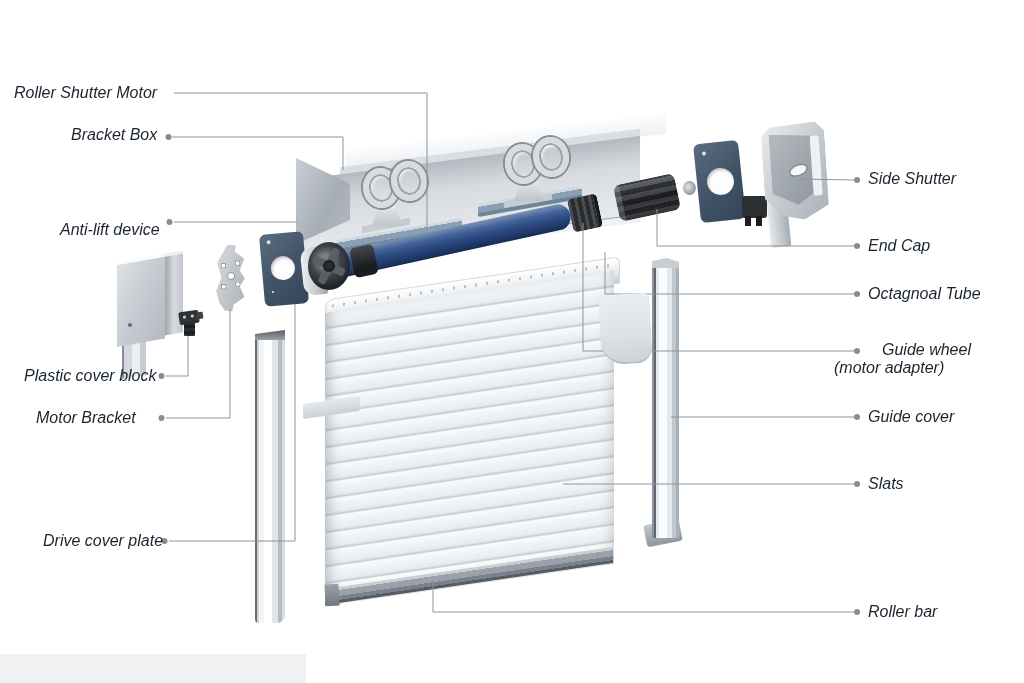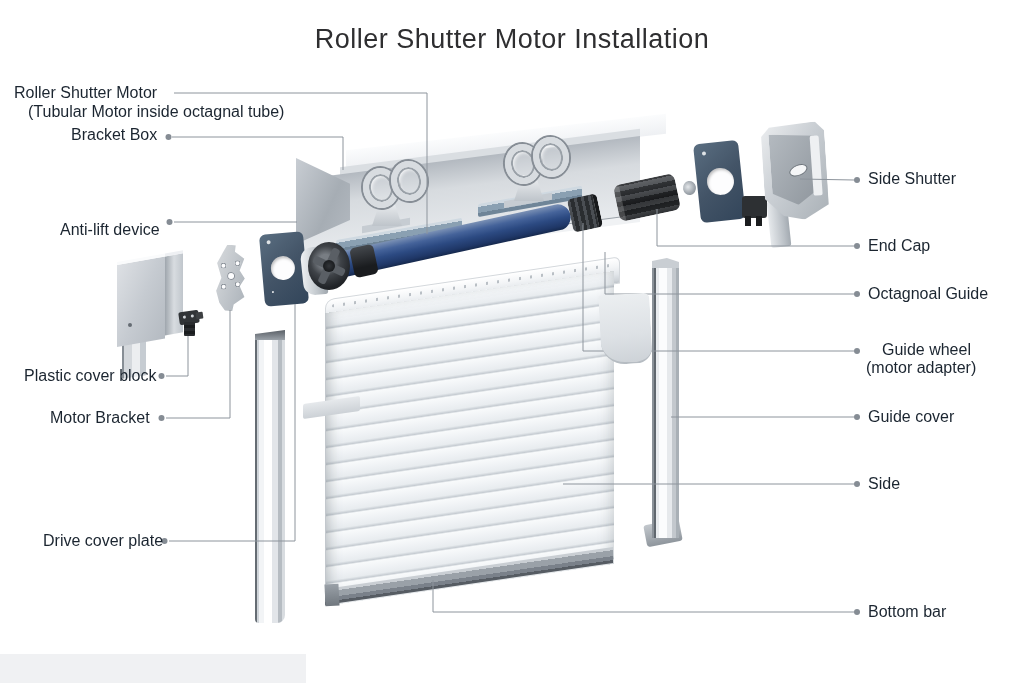--- a/index.html
+++ b/index.html
@@ -1,21 +1,21 @@
 <!DOCTYPE html>
 <html><head>
 <meta charset="utf-8">
 <style>
   html,body{margin:0;padding:0;background:#fff;}
   #stage{position:relative;width:1024px;height:683px;background:#ffffff;overflow:hidden;
          font-family:"Liberation Sans", sans-serif;}
   .p{position:absolute;}
   
   #title{left:0;right:0;top:24px;text-align:center;font-size:27px;letter-spacing:.5px;color:#2e2e30;}
-  .lbl{font-size:16px;color:#1b2530;white-space:nowrap;z-index:60;}
+  .lbl{font-size:16px;color:#1b2530;white-space:nowrap;z-index:60;font-style:italic;}
   #lid-top{left:346px;top:132px;width:320px;height:20px;transform:skewY(-6.5deg);
            background:linear-gradient(180deg,#fbfcfd,#eef0f3);z-index:5;}
   #lid-front{left:340px;top:148px;width:300px;height:9px;transform:skewY(-7.3deg);
              background:#dadee2;border-bottom:1px solid #b0b6bc;z-index:5;}
   #box-back{left:296px;top:158px;width:344px;height:80px;transform:skewY(-7.3deg);
             background:linear-gradient(180deg,#b3b9c0,#d7dbdf 35%,#e8ebee);z-index:5;}
   #box-wall{left:296px;top:158px;width:54px;height:86px;
             clip-path:polygon(0 0,100% 30%,100% 72%,0 100%);
             background:linear-gradient(115deg,#c8cdd3 0%,#a6adb4 60%,#b4bac1);z-index:6;}
   #box-lip{left:296px;top:236px;width:344px;height:7px;transform:skewY(-7.3deg);
@@ -146,21 +146,20 @@
   #leaders polyline{fill:none;stroke:#8d949c;stroke-width:1;}
   #leaders circle{fill:#858c94;}
 </style>
 </head>
 <body>
 
 <div id="stage">
 
   <div class="p" id="bg-band"></div>
 
-  <div class="p" id="title">Roller Shutter Motor Installation</div>
 
   <div class="p" id="lid-top"></div>
   <div class="p" id="lid-front"></div>
   <div class="p" id="box-back"></div>
   <div class="p" id="box-wall"></div>
   <div class="p" id="box-lip"></div>
 
   <div class="p strip" id="strip-l"></div>
   <div class="p strip" id="strip-r"></div>
   <div class="p base" id="base-l"></div>
@@ -271,28 +270,27 @@
         <circle cx="857" cy="484" r="3"></circle>
         <polyline points="563,484 854,484"></polyline>
       </g>
     <g>
         <circle cx="857" cy="612" r="3"></circle>
         <polyline points="433,580 433,612 854,612"></polyline>
       </g>
   </svg>
 
   <div class="p lbl" style="left:14px;top:84px">Roller Shutter Motor</div>
-  <div class="p lbl" style="left:28px;top:103px">(Tubular Motor inside octagnal tube)</div>
   <div class="p lbl" style="left:71px;top:126px">Bracket Box</div>
   <div class="p lbl" style="left:60px;top:221px">Anti-lift device</div>
   <div class="p lbl" style="left:24px;top:367px">Plastic cover block</div>
-  <div class="p lbl" style="left:50px;top:409px">Motor Bracket</div>
+  <div class="p lbl" style="left:36px;top:409px">Motor Bracket</div>
   <div class="p lbl" style="left:43px;top:532px">Drive cover plate</div>
   <div class="p lbl" style="left:868px;top:170px">Side Shutter</div>
   <div class="p lbl" style="left:868px;top:237px">End Cap</div>
-  <div class="p lbl" style="left:868px;top:285px">Octagnoal Guide</div>
+  <div class="p lbl" style="left:868px;top:285px">Octagnoal Tube</div>
   <div class="p lbl" style="left:882px;top:341px">Guide wheel</div>
-  <div class="p lbl" style="left:866px;top:359px">(motor adapter)</div>
+  <div class="p lbl" style="left:834px;top:359px">(motor adapter)</div>
   <div class="p lbl" style="left:868px;top:408px">Guide cover</div>
-  <div class="p lbl" style="left:868px;top:475px">Side</div>
-  <div class="p lbl" style="left:868px;top:603px">Bottom bar</div>
+  <div class="p lbl" style="left:868px;top:475px">Slats</div>
+  <div class="p lbl" style="left:868px;top:603px">Roller bar</div>
 
 </div>
 
 </body></html>

